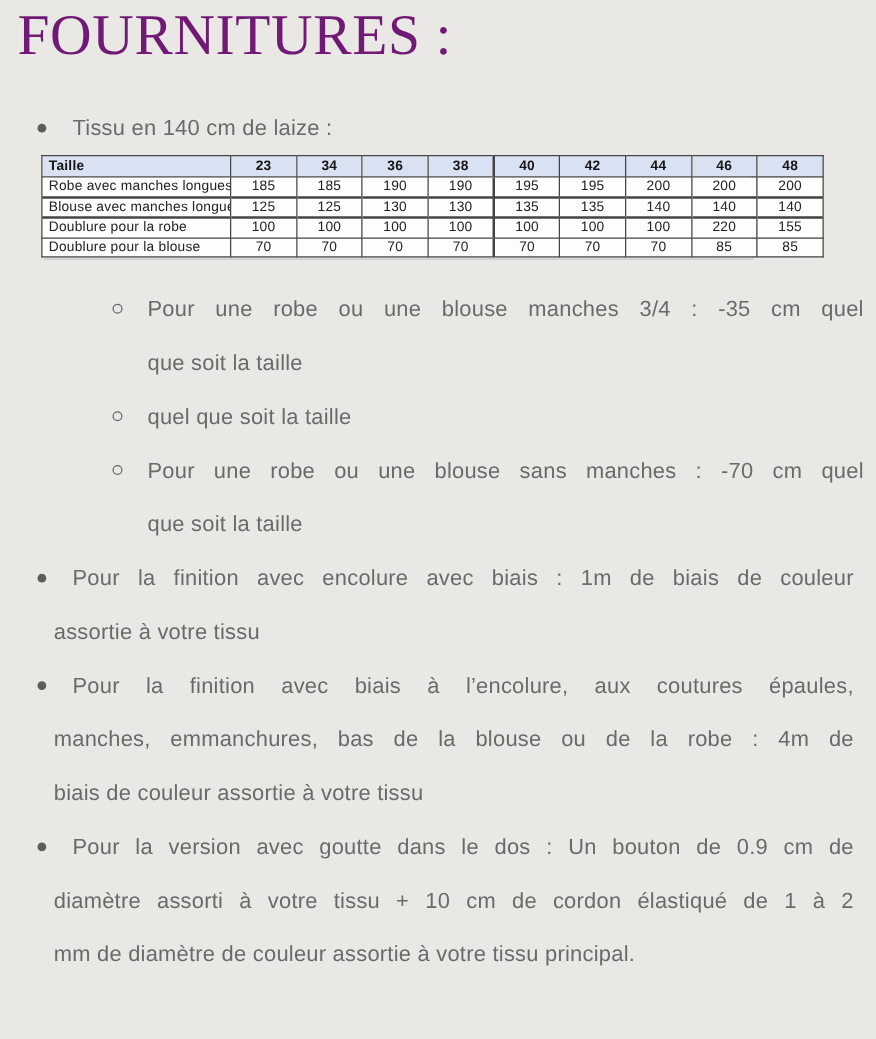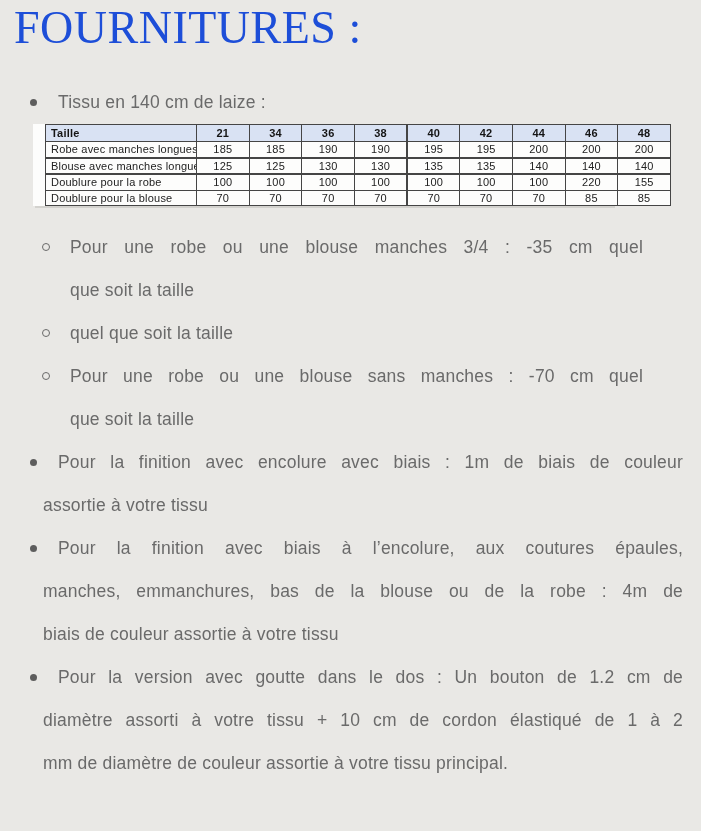--- a/index.html
+++ b/index.html
@@ -14,35 +14,35 @@
   }
   .title {
     margin: 0;
     padding: 6px 0 0 14px;
     height: 48px;
     font-family: "Liberation Serif", serif;
     font-weight: 400;
     font-size: 46px;
     line-height: 44px;
     letter-spacing: 0.5px;
-    color: #1d4ed8;
+    color: #701a75;
   }
   
   .content { font-size: 17.5px; letter-spacing: 0.2px; }
   .li { position: relative; }
   .li .jline {
     line-height: 43px;
     text-align: justify;
     text-align-last: justify;
     white-space: normal;
   }
   .li .jline.last { text-align-last: left; }
   .li .jline.first { text-indent: 15px; }
   .l1 { margin-left: 43px; width: 640px; }
-  .l2 { margin-left: 70px; width: 573px; }
+  .l2 { margin-left: 118px; width: 573px; }
   .l2 .jline.first { text-indent: 0; }
   .marker { position: absolute; display: block; }
   .disc {
     left: -13px; top: 18px;
     width: 7px; height: 7px;
     border-radius: 50%;
     background: #5d5d5d;
   }
   .circle {
     left: -28px; top: 17px;
@@ -52,21 +52,20 @@
     background: transparent;
   }
   .intro { margin-top: 27px; }
   .lists { margin-top: 20px; }
   
   .table-wrap {
     margin-left: 33px;
     width: 568px;
     box-shadow: 2px 2px 0 0 #d3d2ce;
     background: #fdfdfc;
-    padding-left: 12px;
   }
   table.sizes {
     width: 626px;
     table-layout: fixed;
     border-collapse: collapse;
     font-family: "Liberation Sans", sans-serif;
     font-size: 11px;
   }
   table.sizes th, table.sizes td {
     border: 1px solid #454545;
@@ -100,21 +99,21 @@
     <div class="li l1 intro">
       <span class="marker disc"></span>
       <div class="jline last first">Tissu en 140 cm de laize :</div>
     </div>
 
     <div class="table-wrap">
       <table class="sizes">
         <thead>
           <tr>
               <th>Taille</th>
-              <th>21</th>
+              <th>23</th>
               <th>34</th>
               <th>36</th>
               <th>38</th>
               <th>40</th>
               <th>42</th>
               <th>44</th>
               <th>46</th>
               <th>48</th>
             </tr>
         </thead>
@@ -198,20 +197,20 @@
 
       <div class="li l1">
         <span class="marker disc"></span>
         <div class="jline first">Pour la finition avec biais à l’encolure, aux coutures épaules,</div>
         <div class="jline">manches, emmanchures, bas de la blouse ou de la robe : 4m de</div>
         <div class="jline last">biais de couleur assortie à votre tissu</div>
       </div>
 
       <div class="li l1">
         <span class="marker disc"></span>
-        <div class="jline first">Pour la version avec goutte dans le dos : Un bouton de 1.2 cm de</div>
+        <div class="jline first">Pour la version avec goutte dans le dos : Un bouton de 0.9 cm de</div>
         <div class="jline">diamètre assorti à votre tissu + 10 cm de cordon élastiqué de 1 à 2</div>
         <div class="jline last">mm de diamètre de couleur assortie à votre tissu principal.</div>
       </div>
 
     </div>
   </div>
 </div>
 
 </body></html>

